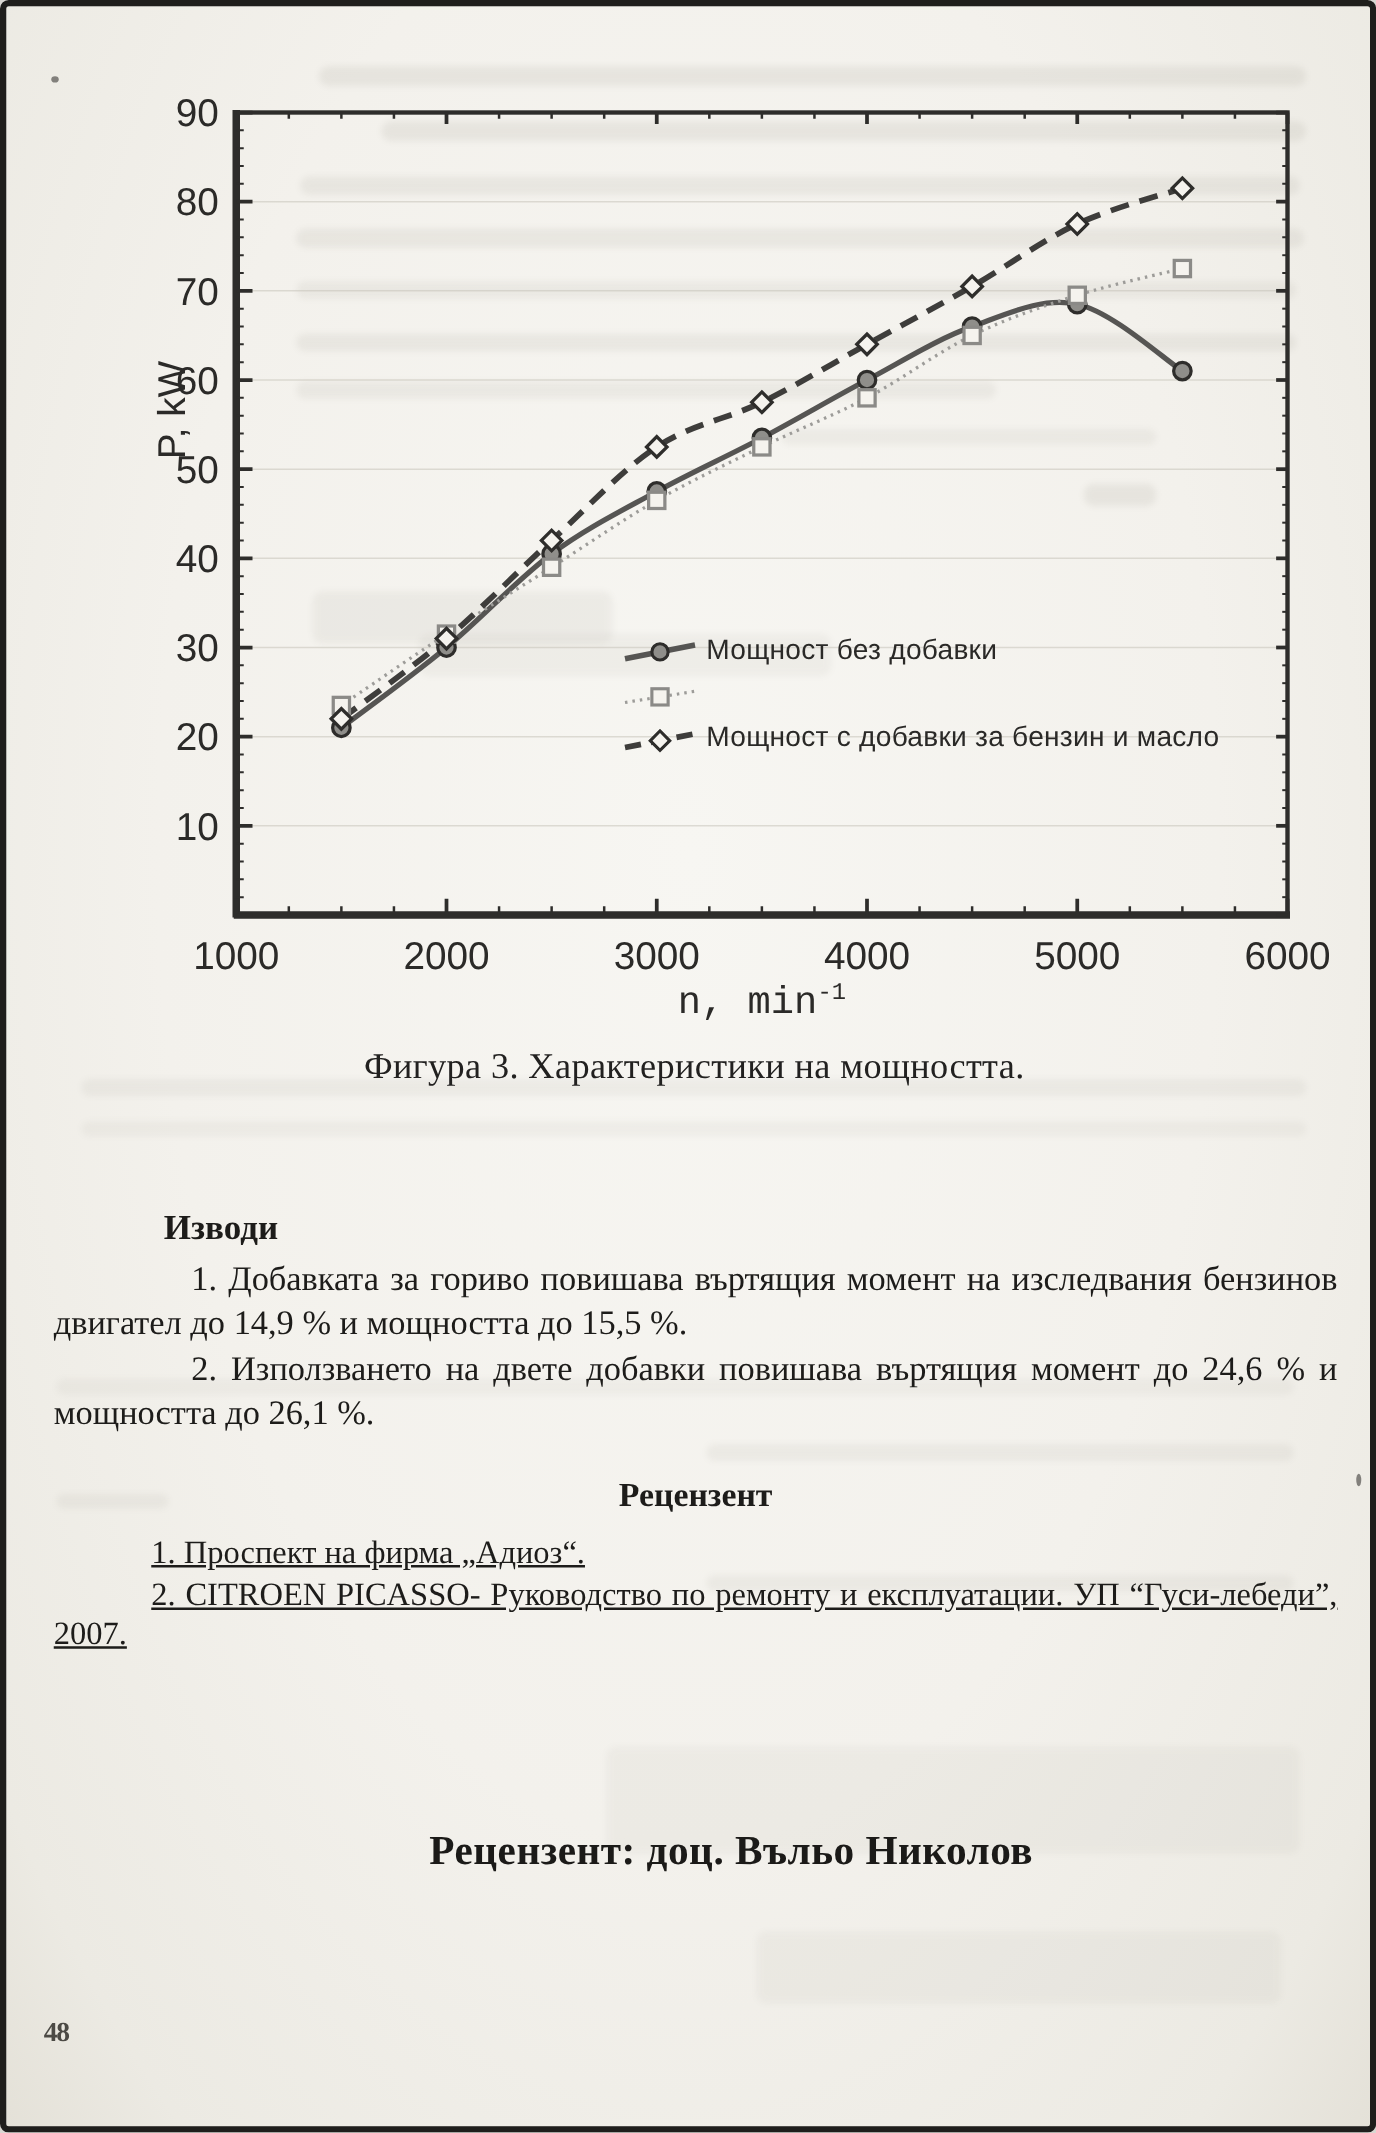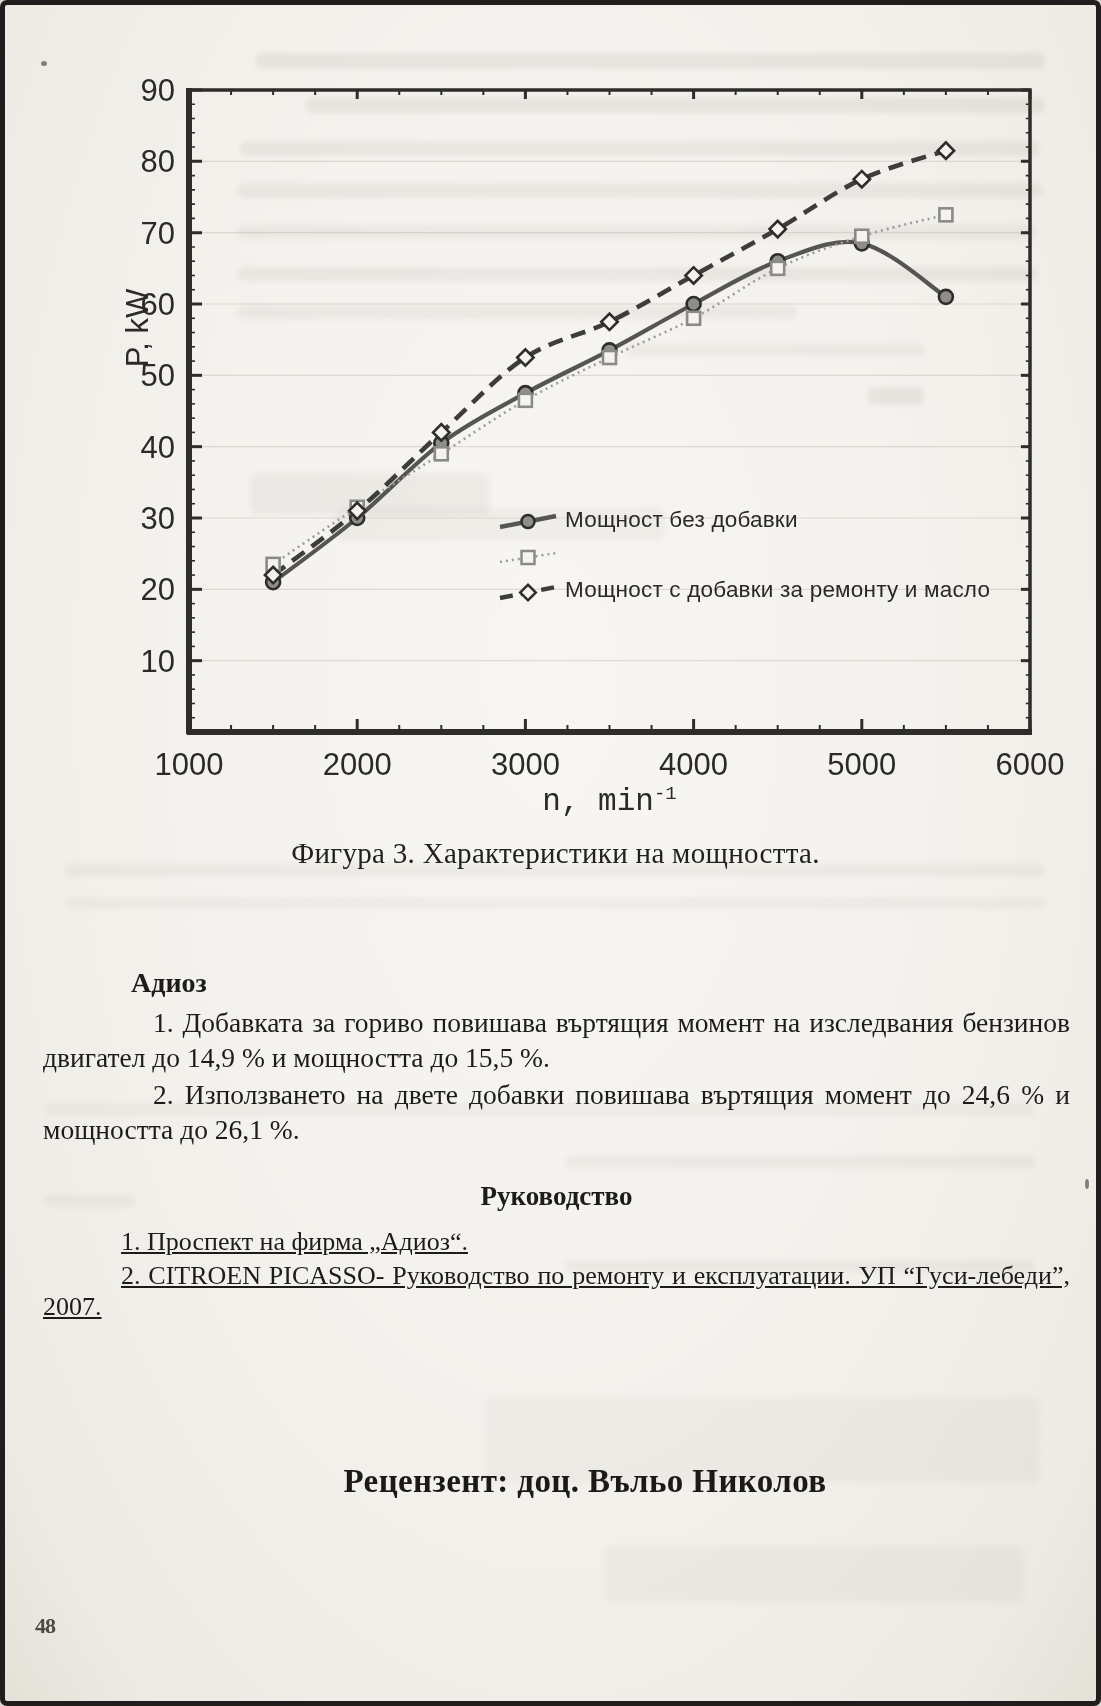--- a/index.html
+++ b/index.html
@@ -308,35 +308,35 @@
         <svg class="legend-swatch" viewBox="0 0 62 30">
           <line x1="3" y1="20" x2="59" y2="11" stroke="#9d9c99" stroke-width="2.5" stroke-dasharray="2 4"></line>
           <rect x="24.5" y="9" width="13" height="13" fill="#f5f3ee" stroke="#8b8a87" stroke-width="2.5"></rect>
         </svg>
       </div>
       <div class="legend-row">
         <svg class="legend-swatch" viewBox="0 0 62 30">
           <line x1="3" y1="21" x2="59" y2="10" stroke="#3e3d3b" stroke-width="4.5" stroke-dasharray="13 8"></line>
           <rect x="25.5" y="10" width="11" height="11" fill="#f5f3ee" stroke="#2e2d2b" stroke-width="2.5" transform="rotate(45 31 15.5)"></rect>
         </svg>
-        <span class="legend-label">Мощност с добавки за ремонту и масло</span>
+        <span class="legend-label">Мощност с добавки за бензин и масло</span>
       </div>
     </div>
   </div>
 
   <div id="figure-caption">Фигура 3. Характеристики на мощността.</div>
 
   <div id="conclusions">
-    <div id="conclusions-heading">Адиоз</div>
+    <div id="conclusions-heading">Изводи</div>
     <p class="conclusion-item">1. Добавката за гориво повишава въртящия момент на изследвания бензинов двигател до 14,9 % и мощността до 15,5 %.</p>
     <p class="conclusion-item">2. Използването на двете добавки повишава въртящия момент до 24,6 % и мощността до 26,1 %.</p>
   </div>
 
   <div id="literature">
-    <div id="literature-heading">Руководство</div>
+    <div id="literature-heading">Рецензент</div>
     <p class="literature-item">1. Проспект на фирма „Адиоз“.</p>
     <p class="literature-item">2. CITROEN PICASSO- Руководство по ремонту и експлуатации. УП “Гуси-лебеди”, 2007.</p>
   </div>
 
   <div id="reviewer-line">Рецензент: доц. Въльо Николов</div>
 
   <div id="page-number">48</div>
 <div class="speck" style="left: 36px; top: 56px; width: 6px; height: 5px; opacity: 0.6;"></div>
     <div class="speck" style="left: 1080px; top: 1174px; width: 4px; height: 10px; opacity: 0.6;"></div>
   </div>

